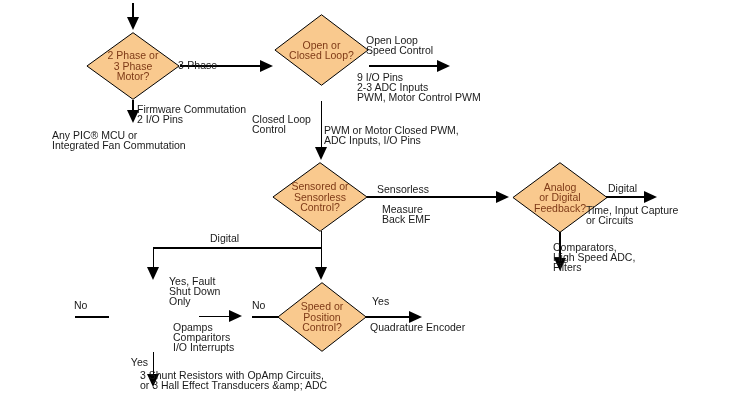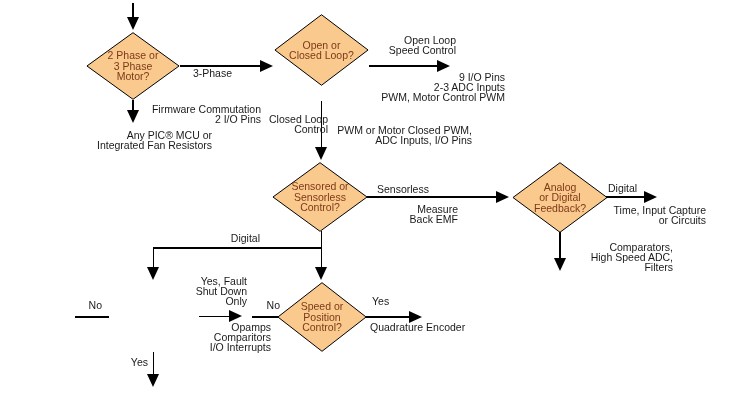--- a/index.html
+++ b/index.html
@@ -19,21 +19,21 @@
   .diamond svg{position:absolute;left:0;top:0;width:100%;height:100%;display:block;}
   .dtext{
     position:absolute;inset:0;display:flex;align-items:center;justify-content:center;
     text-align:center;white-space:pre-line;font-size:10.5px;line-height:10.5px;
     color:var(--diamond-text);
   }
   .lbl{
     position:absolute;font-size:10.5px;line-height:10px;color:var(--label-text);
     white-space:pre-line;
   }
-  .c{text-align:right;}
+  .c{text-align:left;}
   .r{text-align:right;}
   .hline{position:absolute;height:1.5px;background:var(--connector);}
   .vline{position:absolute;width:1.5px;background:var(--connector);}
   .arr-r{position:absolute;width:0;height:0;
     border-top:6px solid transparent;border-bottom:6px solid transparent;
     border-left:13px solid var(--connector);}
   .arr-d{position:absolute;width:0;height:0;
     border-left:6px solid transparent;border-right:6px solid transparent;
     border-top:13px solid var(--connector);}
 </style>
@@ -49,28 +49,28 @@
     <svg viewBox="0 0 100 100" preserveAspectRatio="none">
       <polygon points="50,1 99,50 50,99 1,50" fill="var(--diamond-fill)" stroke="var(--diamond-stroke)" stroke-width="1" vector-effect="non-scaling-stroke"></polygon>
     </svg>
     <div class="dtext">2 Phase or
 3 Phase
 Motor?</div>
   </div>
 
   <div class="hline" style="left:180px;top:65.25px;width:82px"></div>
   <div class="arr-r" style="left:260px;top:60px"></div>
-  <div class="lbl c" style="left:178px;top:68px;width:54px">3-Phase</div>
+  <div class="lbl c" style="left:178px;top:60px;width:54px">3-Phase</div>
 
   <div class="vline" style="left:132.25px;top:100px;height:12px"></div>
   <div class="arr-d" style="left:127px;top:110px"></div>
   <div class="lbl c" style="left:137px;top:104px;width:124px">Firmware Commutation
 2 I/O Pins</div>
   <div class="lbl c" style="left:52px;top:130px;width:160px">Any PIC® MCU or
-Integrated Fan Resistors</div>
+Integrated Fan Commutation</div>
 
   <div class="diamond" style="left:274px;top:14px;width:95px;height:72px">
     <svg viewBox="0 0 100 100" preserveAspectRatio="none">
       <polygon points="50,1 99,50 50,99 1,50" fill="var(--diamond-fill)" stroke="var(--diamond-stroke)" stroke-width="1" vector-effect="non-scaling-stroke"></polygon>
     </svg>
     <div class="dtext">Open or
 Closed Loop?</div>
   </div>
 
   <div class="hline" style="left:369px;top:65.25px;width:70px"></div>
@@ -141,20 +141,22 @@
   <div class="lbl c" style="left:169px;top:276px;width:78px">Yes, Fault
 Shut Down
 Only</div>
   <div class="lbl c" style="left:173px;top:322px;width:98px">Opamps
 Comparitors
 I/O Interrupts</div>
 
   <div class="vline" style="left:152.5px;top:352px;height:24px"></div>
   <div class="arr-d" style="left:147px;top:374px"></div>
   <div class="lbl r" style="left:116px;top:357px;width:32px">Yes</div>
+  <div class="lbl c" style="left:140px;top:370px;width:200px">3 Shunt Resistors with OpAmp Circuits,
+or 3 Hall Effect Transducers &amp;amp; ADC</div>
 
   <div class="diamond" style="left:277px;top:282px;width:90px;height:70px">
     <svg viewBox="0 0 100 100" preserveAspectRatio="none">
       <polygon points="50,1 99,50 50,99 1,50" fill="var(--diamond-fill)" stroke="var(--diamond-stroke)" stroke-width="1" vector-effect="non-scaling-stroke"></polygon>
     </svg>
     <div class="dtext">Speed or
 Position
 Control?</div>
   </div>
 

